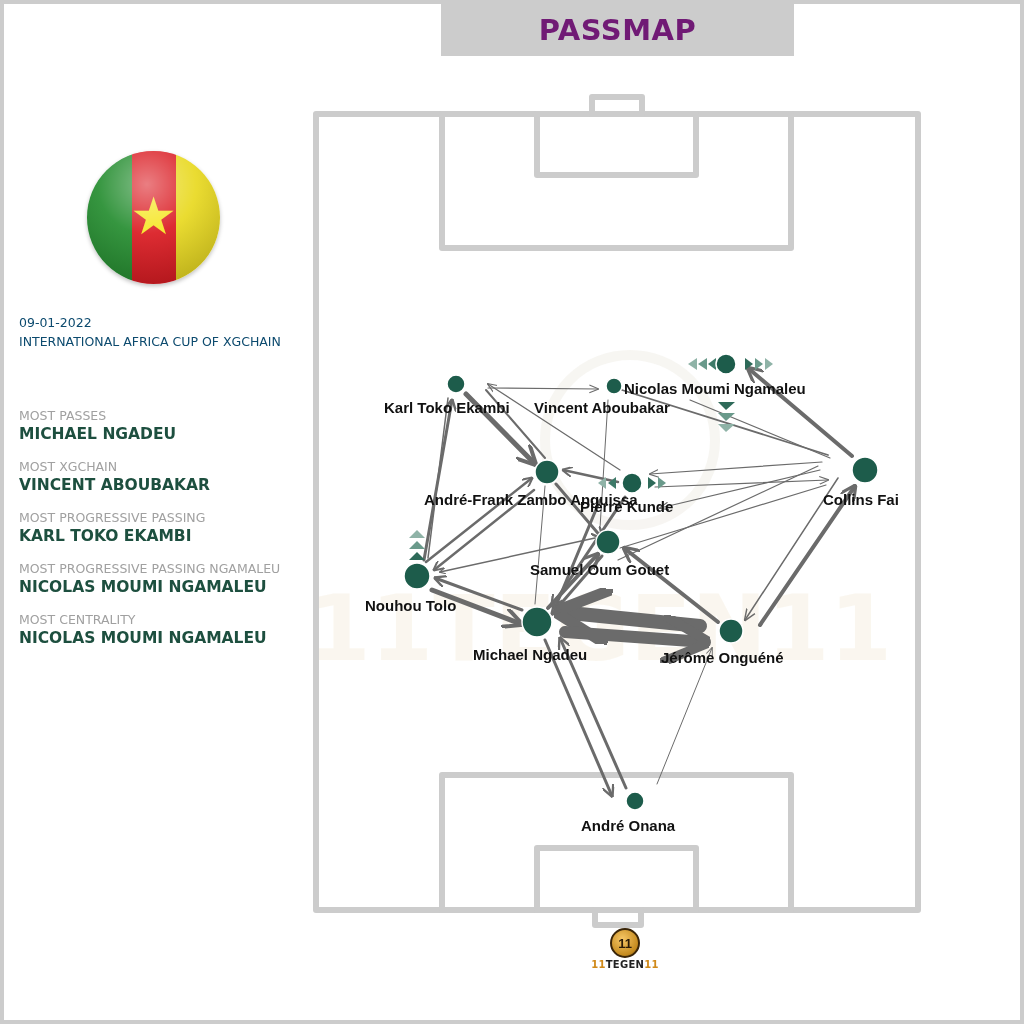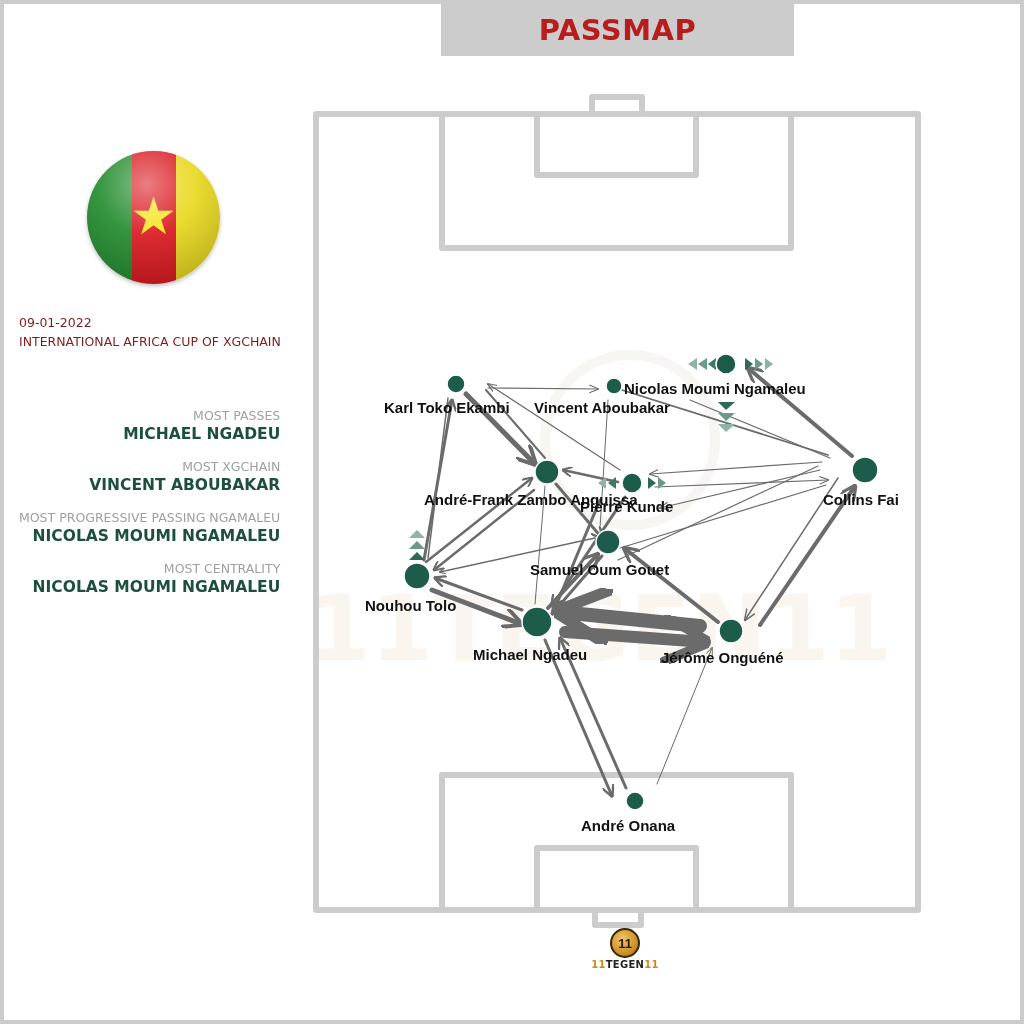--- a/index.html
+++ b/index.html
@@ -1,32 +1,32 @@
 <!DOCTYPE html>
 <html><head>
 <meta charset="utf-8">
 <style>
   html, body { margin:0; padding:0; }
   body { width:1024px; height:1024px; position:relative; overflow:hidden; background:#ffffff;
          font-family:"Liberation Sans", sans-serif; }
   .frame { position:absolute; left:0; top:0; width:1016px; height:1016px; border:4px solid #cccccc; background:#fff; }
   .title-bar { position:absolute; left:441px; top:4px; width:353px; height:52px; background:#cccccc;
                display:flex; align-items:center; justify-content:center; }
-  .title-bar span { color:#b91c1c; font-family:"DejaVu Sans", sans-serif; font-weight:bold; font-size:29px; letter-spacing:0.5px; }
+  .title-bar span { color:#701a75; font-family:"DejaVu Sans", sans-serif; font-weight:bold; font-size:29px; letter-spacing:0.5px; }
   .flag { position:absolute; left:87px; top:151px; width:133px; height:133px; border-radius:50%; overflow:hidden;
           box-shadow:0 2px 4px rgba(0,0,0,0.25); }
   .flag .g { position:absolute; left:0; top:0; width:34%; height:100%; }
   .flag .r { position:absolute; left:34%; top:0; width:33%; height:100%; }
   .flag .y { position:absolute; left:67%; top:0; width:33%; height:100%; }
   .flag .gloss { position:absolute; inset:0; border-radius:50%;
                  background:radial-gradient(circle at 45% 25%, rgba(255,255,255,0.45) 0%, rgba(255,255,255,0.1) 40%, rgba(0,0,0,0.25) 100%); }
   .flag .star { position:absolute; left:50%; top:50%; transform:translate(-50%,-54%); color:#f5e51c; font-size:52px; line-height:1; }
-  .meta { position:absolute; left:19px; top:314px; color:#7f1d1d; font-family:"DejaVu Sans", sans-serif; font-size:12.5px; line-height:18.5px; }
+  .meta { position:absolute; left:19px; top:314px; color:#0c4a6e; font-family:"DejaVu Sans", sans-serif; font-size:12.5px; line-height:18.5px; }
   .stats { position:absolute; left:19px; top:408px; font-family:"DejaVu Sans", sans-serif; }
-  .stat { margin-bottom:15px;text-align:right; }
+  .stat { margin-bottom:15px; }
   .stat .lbl { color:#a0a0a0; font-size:12.5px; line-height:16px; }
   .stat .val { color:#1d4f3f; font-size:15.5px; line-height:20px; font-weight:bold; }
   svg.pitch { position:absolute; left:0; top:0; }
   .pname { font-family:"Liberation Sans", sans-serif; font-weight:bold; font-size:15px; fill:#111; }
   .brand { position:absolute; left:586px; top:928px; width:78px; text-align:center; }
   .brand .coin { width:30px; height:30px; margin:0 auto; border-radius:50%; background:radial-gradient(circle at 40% 35%, #f7c766, #c48a1e 70%, #5a3a0a 100%);
                  border:2px solid #3a2508; display:flex; align-items:center; justify-content:center; color:#2a1a06; font-weight:bold; font-size:13px; box-sizing:border-box; }
   .brand .txt { font-family:"DejaVu Sans", sans-serif; font-size:10px; font-weight:bold; color:#222; margin-top:1px; letter-spacing:0.3px; }
   .brand .txt .o { color:#d08a1a; }
 </style>
@@ -53,20 +53,24 @@
 </div>
 
 <div class="stats">
   <div class="stat">
     <div class="lbl">MOST PASSES</div>
     <div class="val">MICHAEL NGADEU</div>
   </div>
   <div class="stat">
     <div class="lbl">MOST XGCHAIN</div>
     <div class="val">VINCENT ABOUBAKAR</div>
+  </div>
+  <div class="stat">
+    <div class="lbl">MOST PROGRESSIVE PASSING</div>
+    <div class="val">KARL TOKO EKAMBI</div>
   </div>
   <div class="stat">
     <div class="lbl">MOST PROGRESSIVE PASSING NGAMALEU</div>
     <div class="val">NICOLAS MOUMI NGAMALEU</div>
   </div>
   <div class="stat">
     <div class="lbl">MOST CENTRALITY</div>
     <div class="val">NICOLAS MOUMI NGAMALEU</div>
   </div>
 </div>

